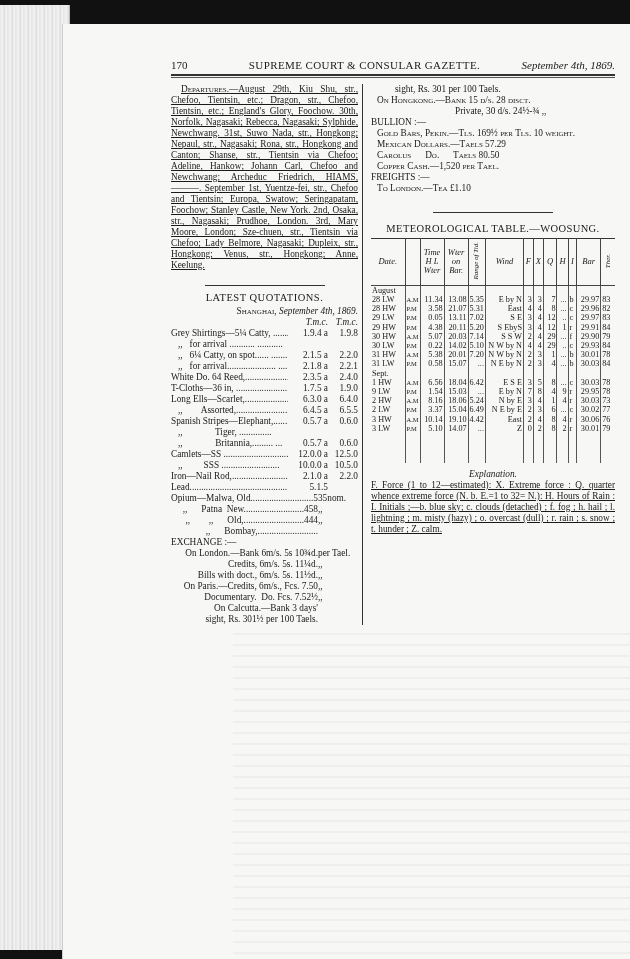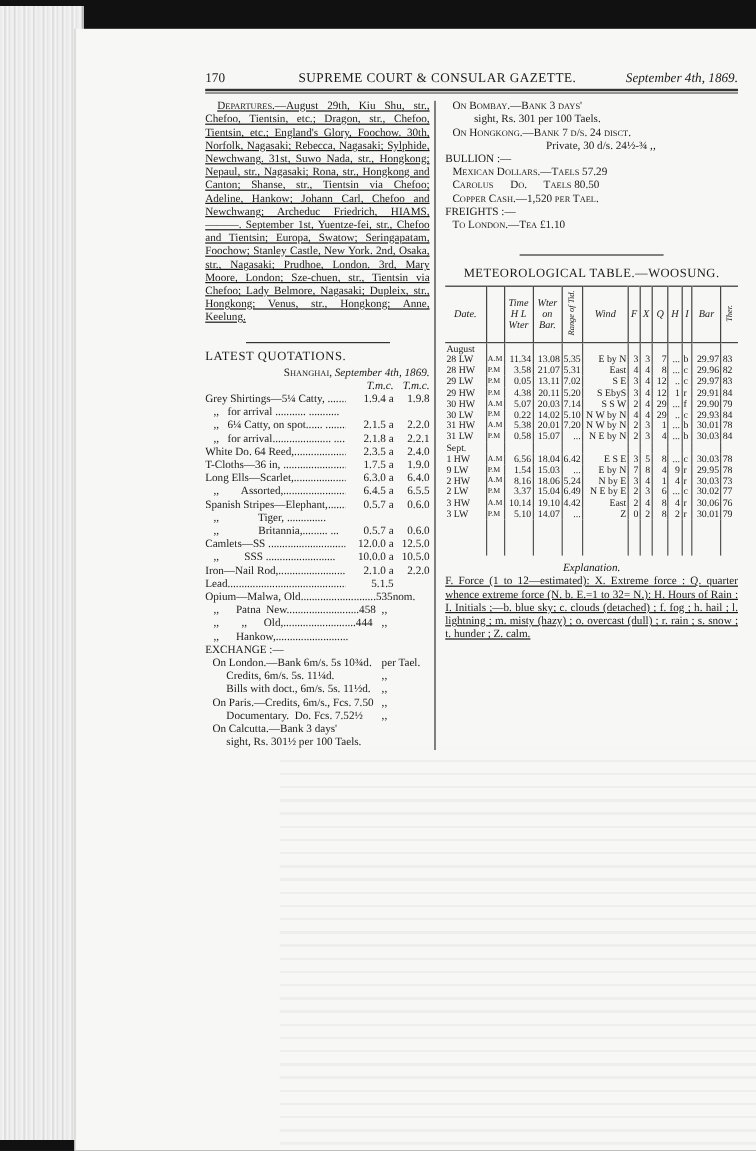--- a/index.html
+++ b/index.html
@@ -14,27 +14,27 @@
   .header { display: flex; justify-content: space-between; align-items: baseline; font-size: 11px; }
   .header .title { letter-spacing: 0.4px; margin-left: 20px; }
   .header .date i { font-style: italic; }
   .rule { border-top: 2px solid #333; border-bottom: 1px solid #555; height: 4px; margin: 3px 0 6px; }
   .cols { display: flex; }
   .col-left { width: 192px; padding-right: 4px; border-right: 1px solid #333; }
   .col-right { width: 252px; padding-left: 8px; }
   .justify { text-align: justify; text-decoration: underline; }
   .sc { font-variant: small-caps; }
   .indent { text-indent: 10px; }
-  .sect-title { text-align: left; font-size: 10.5px; margin: 6px 0 3px; letter-spacing: 0.5px; }
+  .sect-title { text-align: center; font-size: 10.5px; margin: 6px 0 3px; letter-spacing: 0.5px; }
   .short-rule { width: 120px; border-top: 1px solid #333; margin: 14px auto 6px; }
   .qrow { display: flex; justify-content: space-between; white-space: nowrap; }
   .qrow .lbl { flex: 1; overflow: hidden; }
   .qrow .v1 { width: 40px; text-align: right; }
   .qrow .v2 { width: 30px; text-align: right; }
-  .ex { display: flex; justify-content: space-between; white-space: nowrap; }
+  .ex { display: flex; justify-content: flex-end; white-space: nowrap; }
   .met-title { text-align: center; font-size: 10.5px; letter-spacing: 0.4px; margin: 22px 0 4px; }
   table.met { border-collapse: collapse; width: 244px; font-size: 8.2px; line-height: 9.2px; border-top: 1px solid #333; }
   table.met th { font-weight: normal; font-style: italic; font-size: 8.5px; border-left: 1px solid #444; padding: 3px 1px; border-bottom: 1px solid #444; vertical-align: middle; }
   table.met th:first-child { border-left: none; }
   table.met td { border-left: 1px solid #555; padding: 0 1px; white-space: nowrap; }
   table.met td:first-child { border-left: none; }
   table.met tr.spacer td { height: 30px; }
   .vert { writing-mode: vertical-rl; transform: rotate(180deg); font-size: 7px; }
   .r { text-align: right; } .c { text-align: right; }
   .ampm { font-size: 6.5px; }
@@ -152,21 +152,21 @@
             </div>
             <div class="ex">
               <span style="white-space:pre">   ,,      Patna  New..........................458</span>
               <span style="width:40px">,,</span>
             </div>
             <div class="ex">
               <span style="white-space:pre">   ,,        ,,      Old,..........................444</span>
               <span style="width:40px">,,</span>
             </div>
             <div class="ex">
-              <span style="white-space:pre">   ,,      Hankow,..........................</span>
+              <span style="white-space:pre">   ,,      Bombay,..........................</span>
               <span style="width:40px"></span>
             </div>
           </div>
 
         <div>EXCHANGE :—</div>
         <div id="exch">
             <div class="ex">
               <span style="white-space:pre;padding-left:6px">On London.—Bank 6m/s. 5s 10¾d.</span>
               <span style="width:40px">per Tael.</span>
             </div>
@@ -191,25 +191,25 @@
               <span style="width:40px"></span>
             </div>
             <div class="ex">
               <span style="white-space:pre;padding-left:6px">     sight, Rs. 301½ per 100 Taels.</span>
               <span style="width:40px"></span>
             </div>
           </div>
       </div>
 
       <div class="col-right">
-        <div class="sc" style="padding-left:6px">On Bombay.—Bank 3 days'</div>
         <div style="padding-left:24px">sight, Rs. 301 per 100 Taels.</div>
-        <div class="sc" style="padding-left:6px">On Hongkong.—Bank 7 d/s. 24 disct.</div>
+        <div class="sc" style="padding-left:6px">On Hongkong.—Bank 15 d/s. 28 disct.</div>
         <div style="padding-left:84px">Private, 30 d/s. 24½-¾ ,,</div>
         <div>BULLION :—</div>
+        <div class="sc" style="padding-left:6px">Gold Bars, Pekin.—Tls. 169½ per Tls. 10 weight.</div>
         <div class="sc" style="padding-left:6px">Mexican Dollars.—Taels 57.29</div>
         <div class="sc" style="padding-left:6px; white-space:pre">Carolus      Do.      Taels 80.50</div>
         <div class="sc" style="padding-left:6px">Copper Cash.—1,520 per Tael.</div>
         <div>FREIGHTS :—</div>
         <div class="sc" style="padding-left:6px">To London.—Tea £1.10</div>
 
         <div class="short-rule" style="margin:18px auto 0"></div>
         <div class="met-title" style="margin-top:10px">METEOROLOGICAL TABLE.—WOOSUNG.</div>
         <table class="met">
           <thead>

